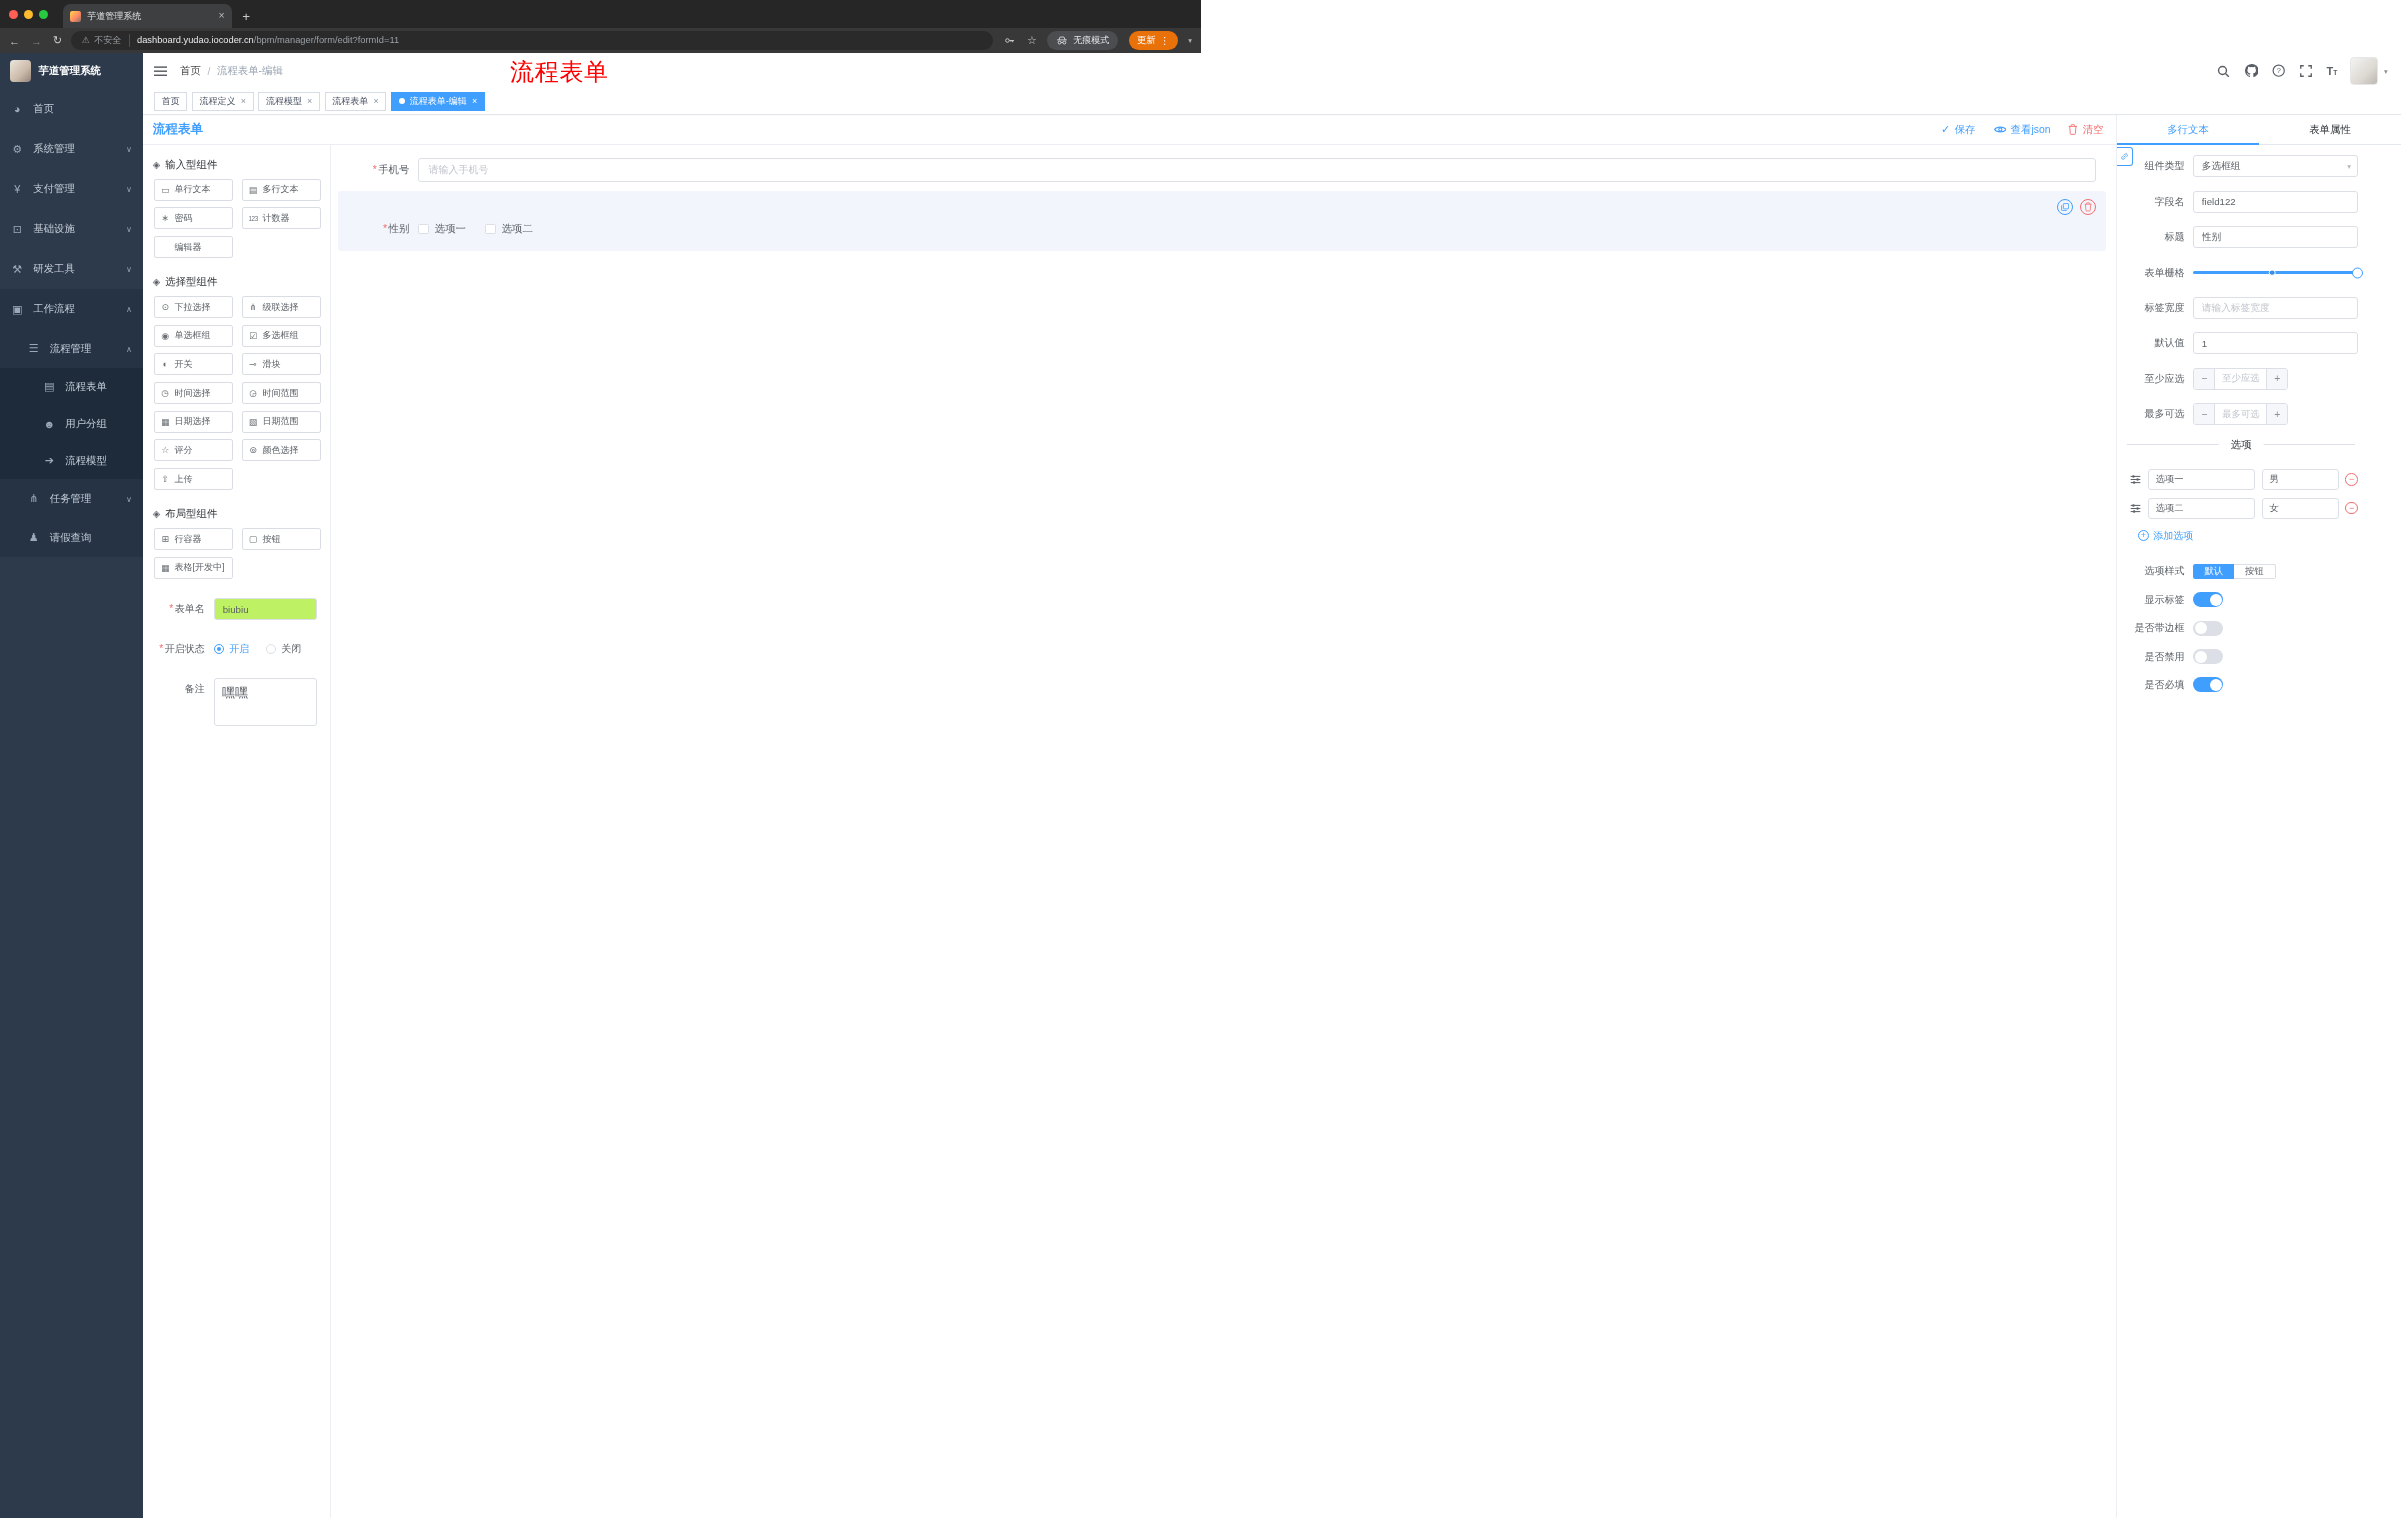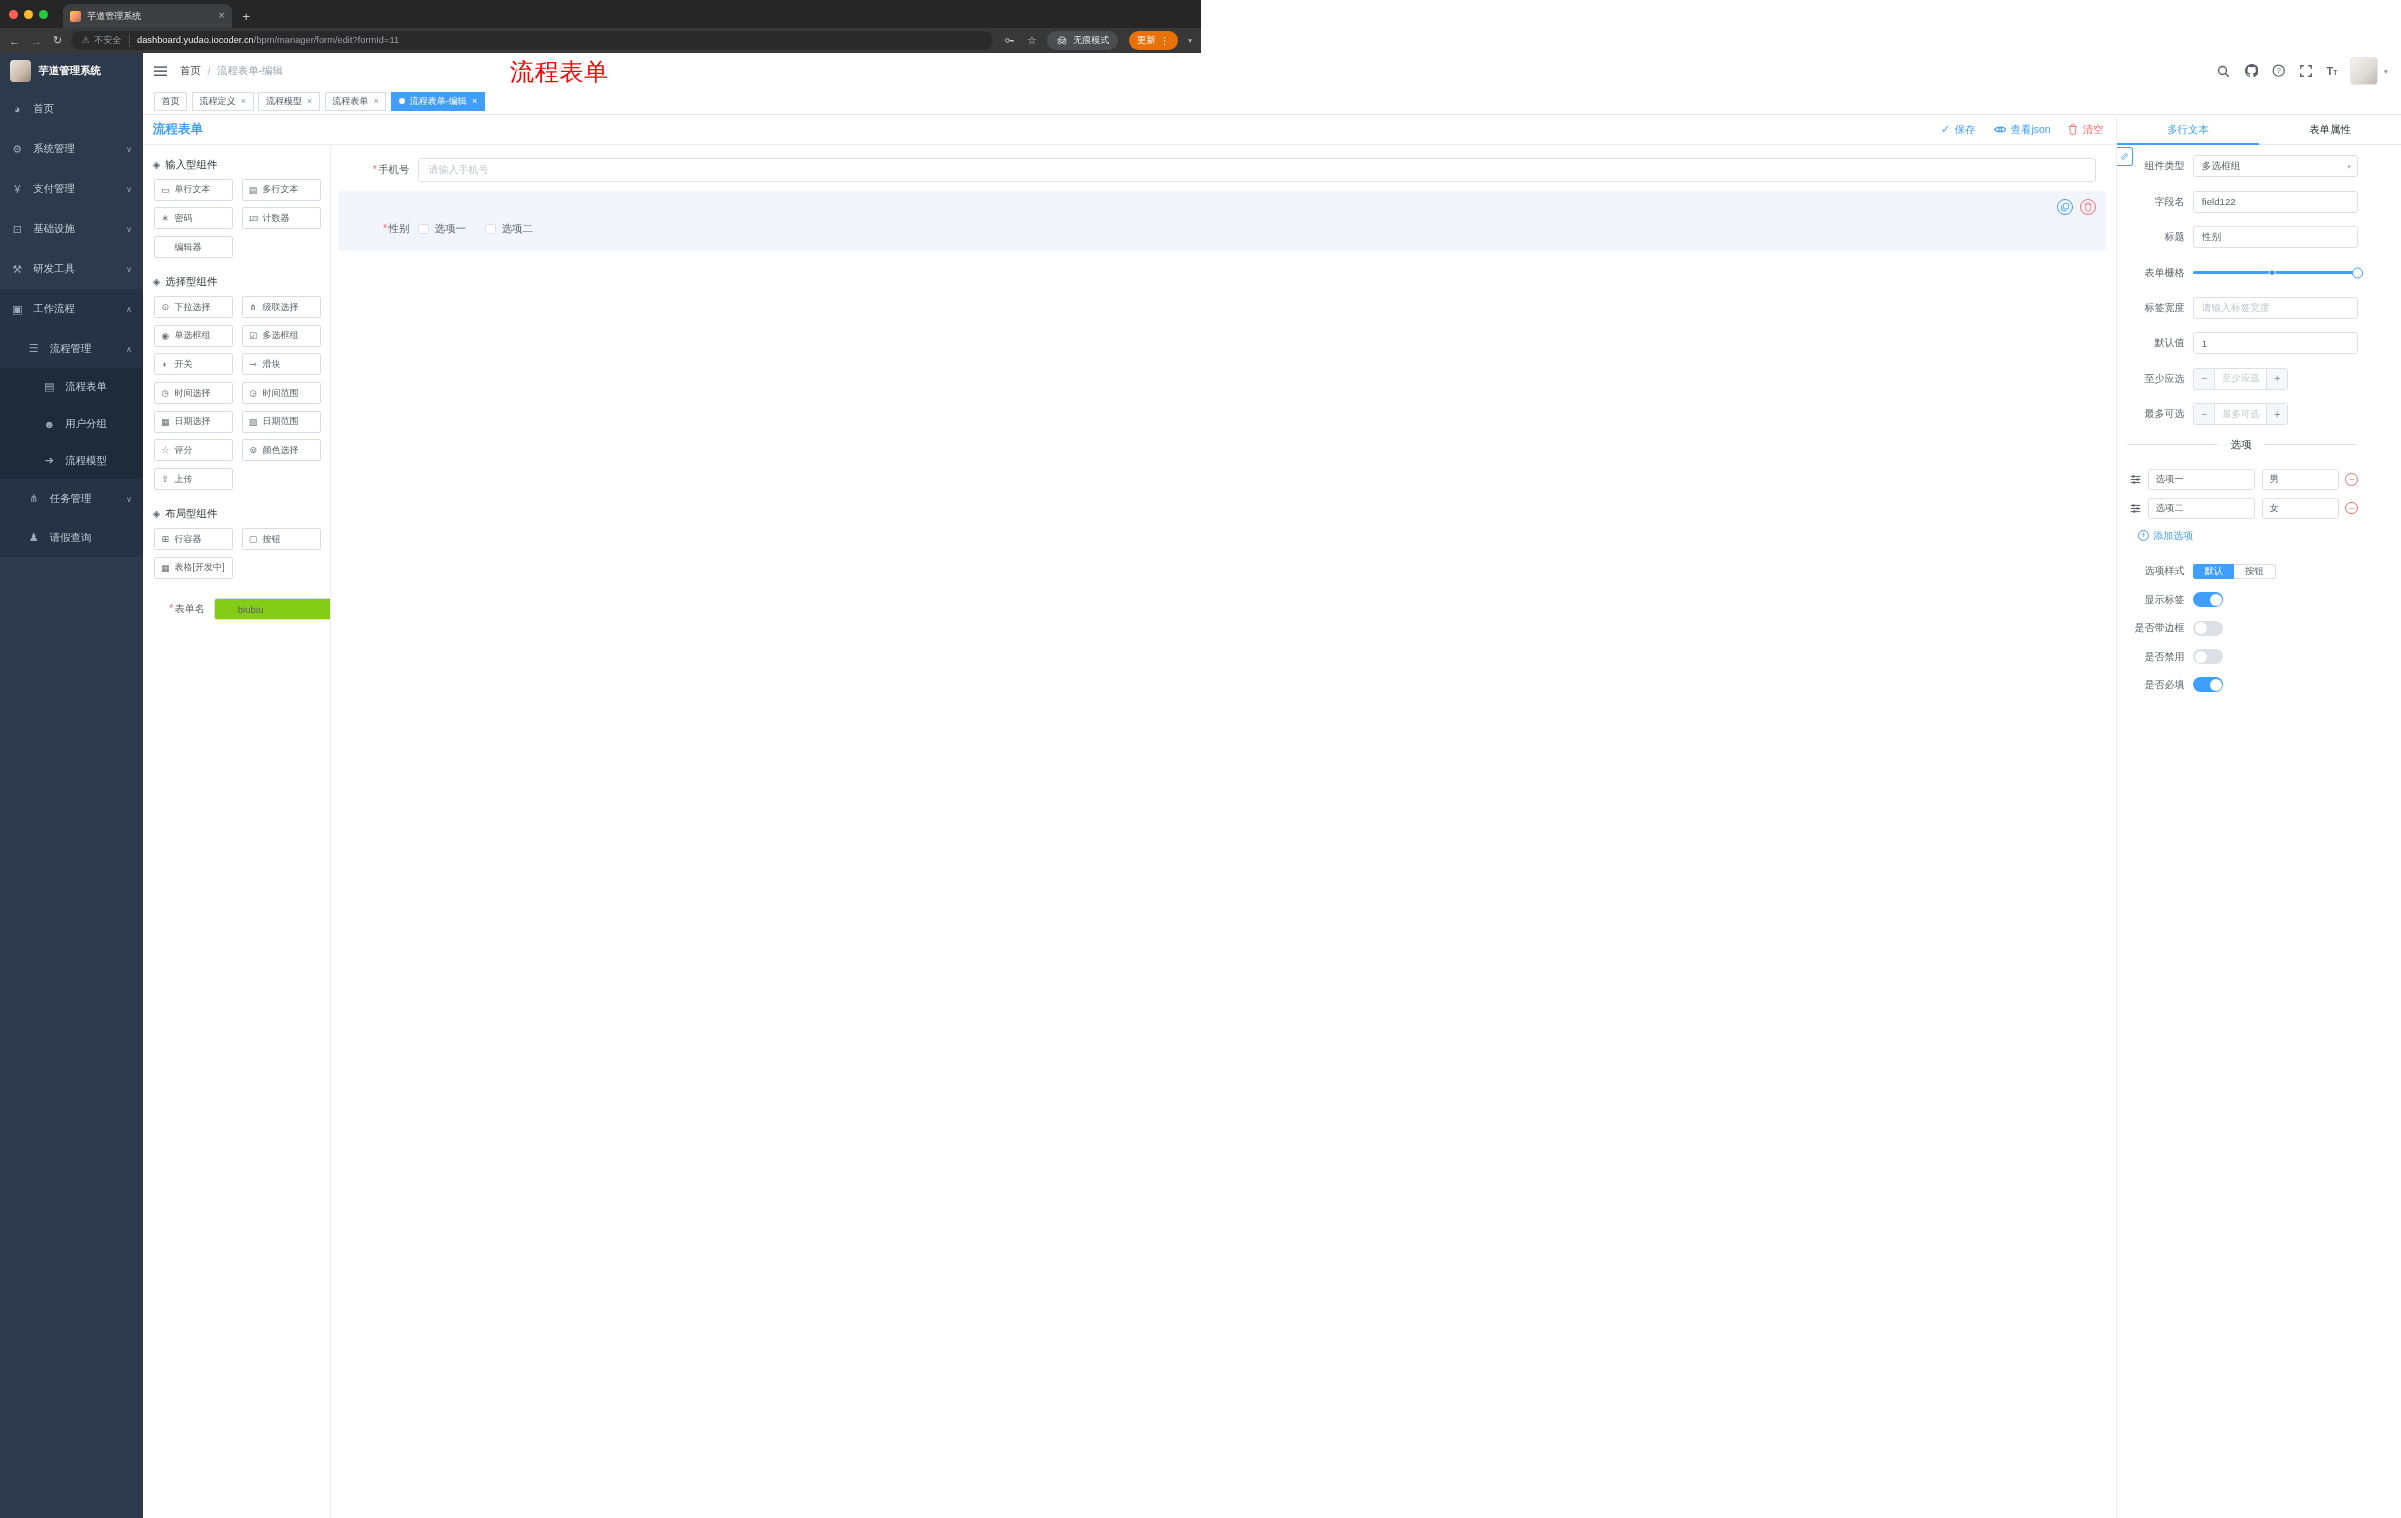--- a/index.html
+++ b/index.html
@@ -80,25 +80,25 @@
 .dbody{flex:1;display:flex;min-height:0}
 
 
 .comps{width:188px;flex:none;border-right:0.7px solid #eceef3;padding:12px 9px 0 9.7px;overflow:hidden}
 .ghd{display:flex;align-items:center;gap:5.2px;font-size:10.4px;color:#2f3438;height:15px}
 .ghd .gic{color:#5a6066;font-size:9.7px}
 .cgrid{display:grid;grid-template-columns:1fr 1fr;gap:6.7px 9px;margin:6.7px 0 16.3px;padding-left:1.5px}
 .cbtn{height:22px;border:0.7px solid #d9dce3;border-radius:2.2px;background:#fff;display:flex;align-items:center;gap:4.5px;padding:0 5.2px;font-size:9px;color:#5c6268;white-space:nowrap;overflow:hidden}
 .cic{font-size:9px;color:#6a7076;flex:none;min-width:9.7px;text-align:center}
 .cic.num{font-size:6.3px;letter-spacing:-0.4px}
-.meta{margin-top:19.3px;padding-right:4.5px;display:flex;flex-direction:row;gap:18px}
+.meta{margin-top:19.3px;padding-right:4.5px;display:flex;flex-direction:column;gap:18px}
 .mrow{display:flex;align-items:flex-start}
 .mlabel{width:61px;flex:none;text-align:right;padding-right:9px;font-size:10px;color:#5c6268;line-height:22px;white-space:nowrap}
 .star{color:#f56c6c;margin-right:1.5px}
-.minput{flex:1;height:22px;border:0.7px solid #dcdfe6;border-radius:3px;padding:0 23px;font-size:9.7px;color:#5c6268;outline:none;background:#84cc16;min-width:0}
+.minput{flex:1;height:22px;border:0.7px solid #dcdfe6;border-radius:3px;padding:0 8px;font-size:9.7px;color:#5c6268;outline:none;background:#bef264;min-width:0}
 .mta{flex:1;height:48px;border:0.7px solid #dcdfe6;border-radius:3px;padding:4.5px 7.4px;font-size:13px;color:#5c6268;resize:none;outline:none;min-width:0}
 .radios{display:flex;align-items:center;gap:16.3px;line-height:22px;height:22px}
 .rad{display:flex;align-items:center;gap:5.2px;font-size:10px;color:#5c6268}
 .rdot{width:10.4px;height:10.4px;border-radius:50%;border:0.7px solid #dcdfe6;background:#fff;position:relative;flex:none}
 .rad.sel{color:#409eff}
 .rad.sel .rdot{border-color:#409eff}
 .rad.sel .rdot::after{content:"";position:absolute;inset:2.2px;border-radius:50%;background:#409eff}
 
 
 .canvas{flex:1;min-width:0;padding:9px 9.7px 0 7.4px;background:#fff}

